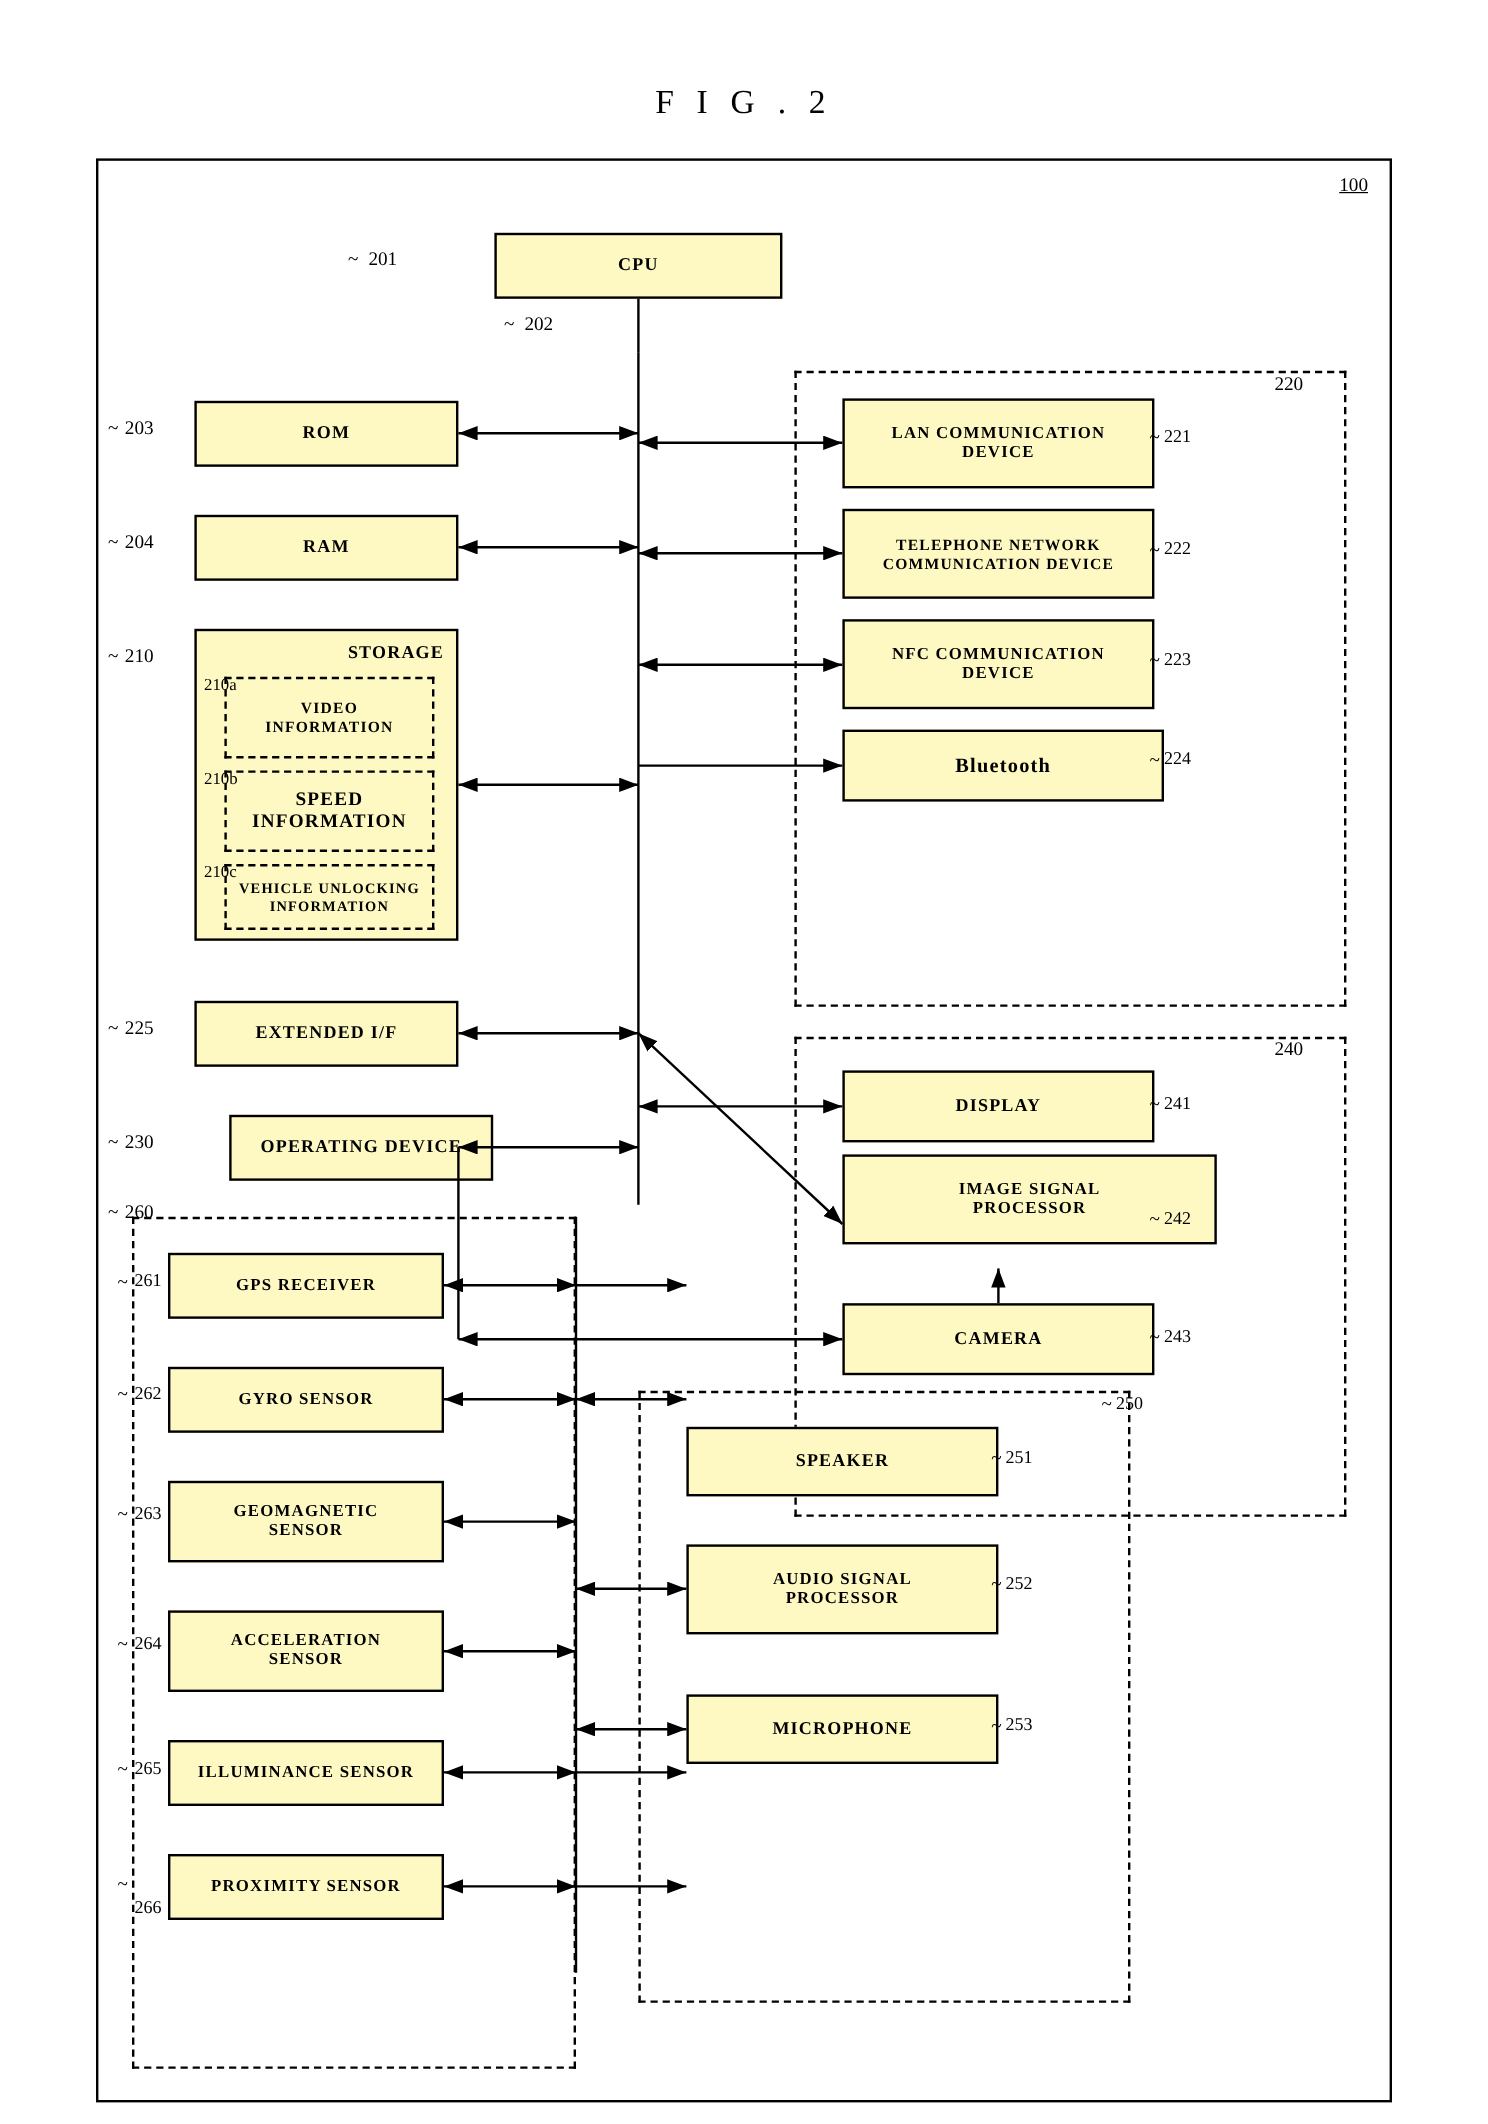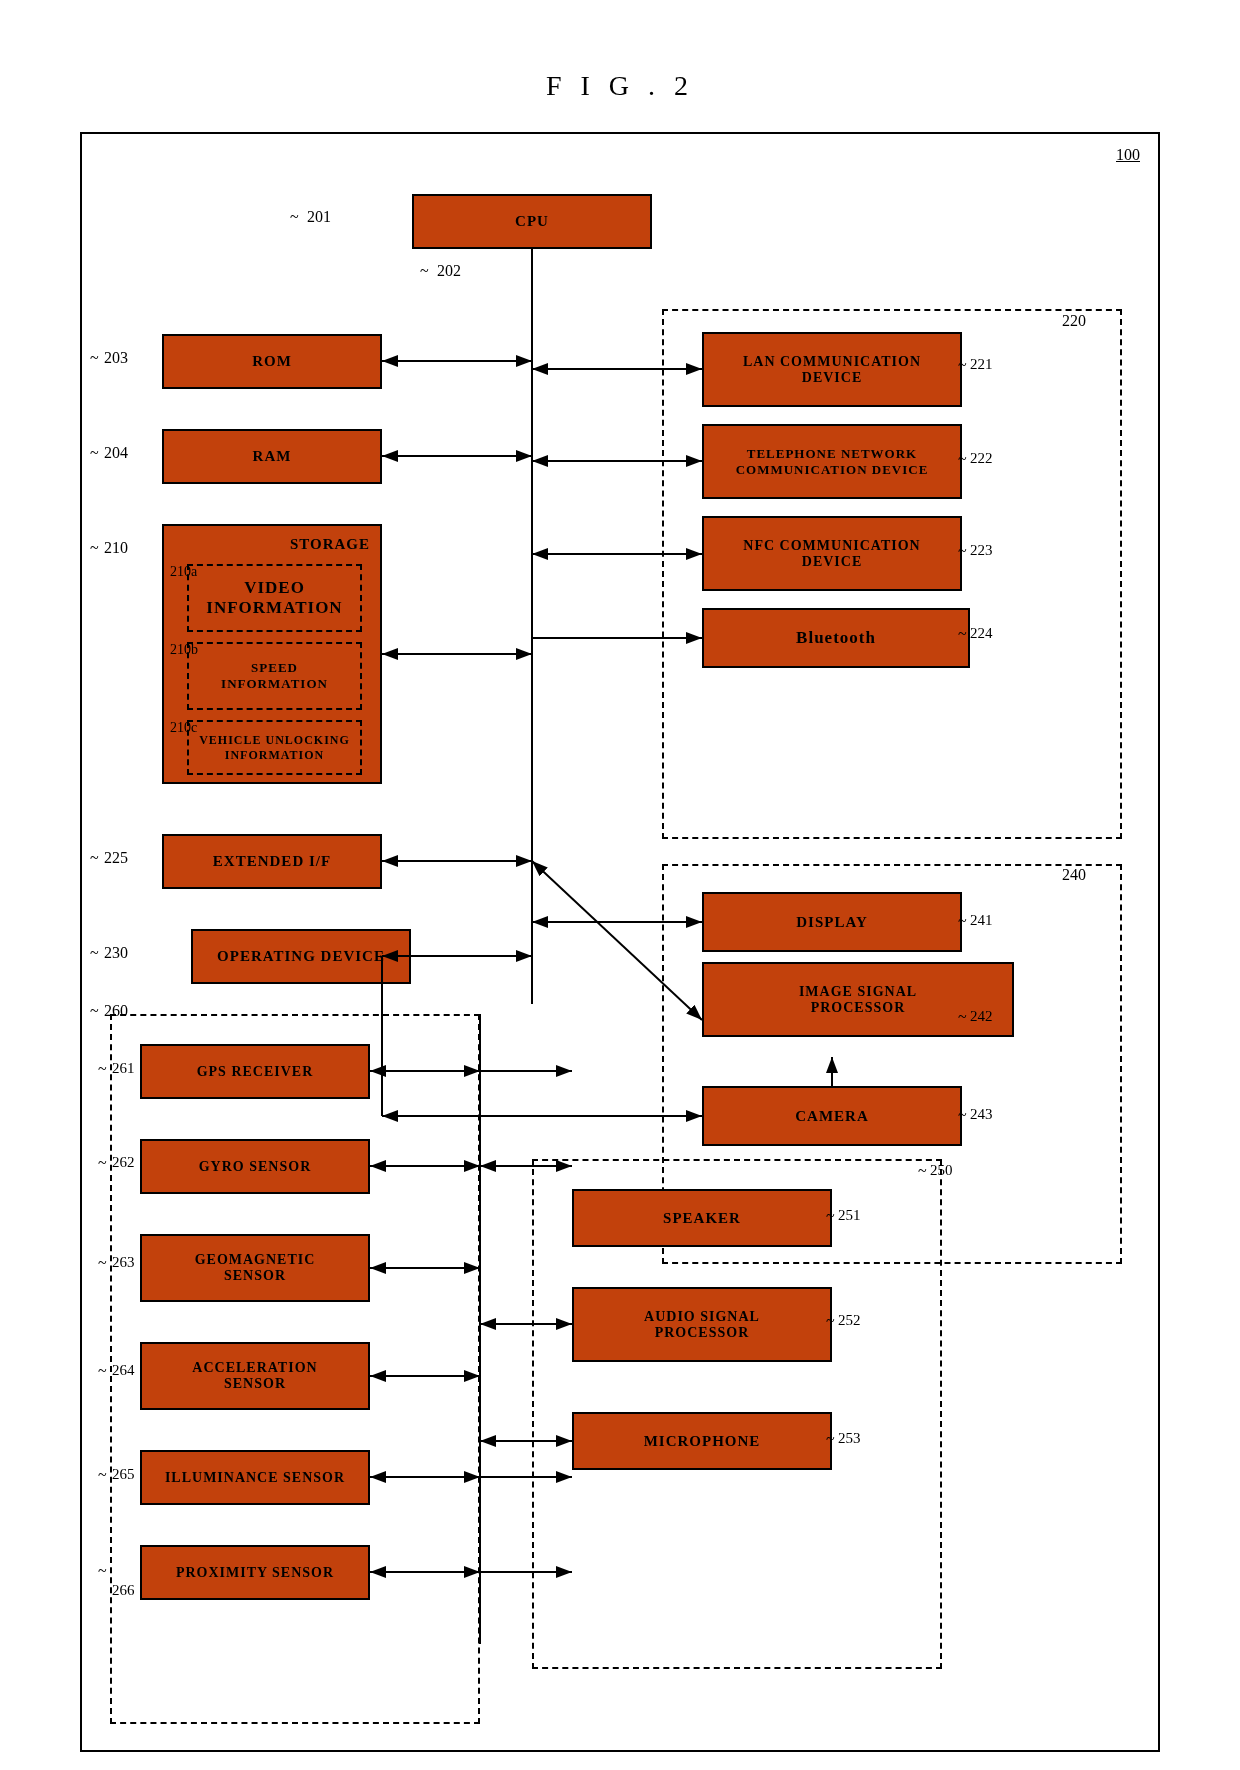--- a/index.html
+++ b/index.html
@@ -39,21 +39,21 @@
     .box {
       position: absolute;
       border: 2px solid #000;
       display: flex;
       align-items: center;
       justify-content: center;
       text-align: center;
       font-size: 15px;
       font-weight: bold;
       letter-spacing: 1px;
-      background: #c2410c;
+      background: #fef9c3;
     }
     .box-dashed {
       border: 2px dashed #000;
     }
     
     .ref {
       position: absolute;
       font-size: 16px;
       font-weight: normal;
     }
@@ -95,27 +95,27 @@
   </div>
   <div class="ref" style="left:22px; top:310px;">204</div>
   <span class="ref" style="left:8px; top:310px;">~</span>
 
   <div class="box" style="left:80px; top:390px; width:220px; height:260px; align-items:flex-start; padding-top:10px; padding-left:10px;">
     <span style="width:100%;text-align:right;padding-right:10px;">STORAGE</span>
   </div>
   <div class="ref" style="left:22px; top:405px;">210</div>
   <span class="ref" style="left:8px; top:405px;">~</span>
 
-  <div class="box box-dashed" style="left:105px; top:430px; width:175px; height:68px; font-size:17px; white-space:pre-line;">
+  <div class="box box-dashed" style="left:105px; top:430px; width:175px; height:68px; font-size:13px; white-space:pre-line;">
     <span>VIDEO
 INFORMATION</span>
   </div>
   <div class="ref" style="left:88px; top:430px; font-size:14px;">210a</div>
 
-  <div class="box box-dashed" style="left:105px; top:508px; width:175px; height:68px; font-size:13px; white-space:pre-line;text-align:center;">
+  <div class="box box-dashed" style="left:105px; top:508px; width:175px; height:68px; font-size:16px; white-space:pre-line;text-align:center;">
     <span>SPEED
 INFORMATION</span>
   </div>
   <div class="ref" style="left:88px; top:508px; font-size:14px;">210b</div>
 
   <div class="box box-dashed" style="left:105px; top:586px; width:175px; height:55px; font-size:12px; white-space:pre-line;">
     <span>VEHICLE UNLOCKING
 INFORMATION</span>
   </div>
   <div class="ref" style="left:88px; top:586px; font-size:14px;">210c</div>

